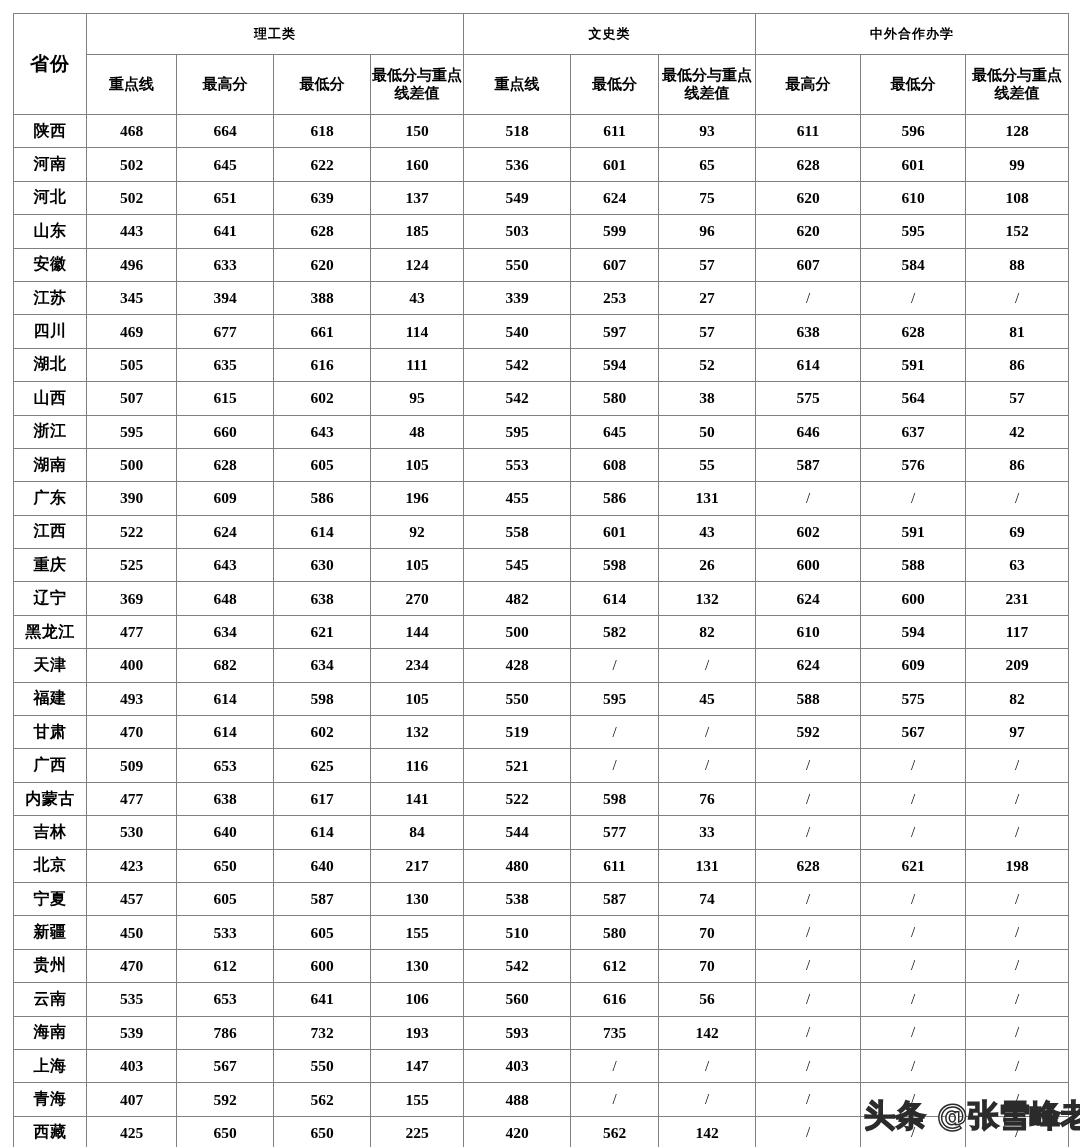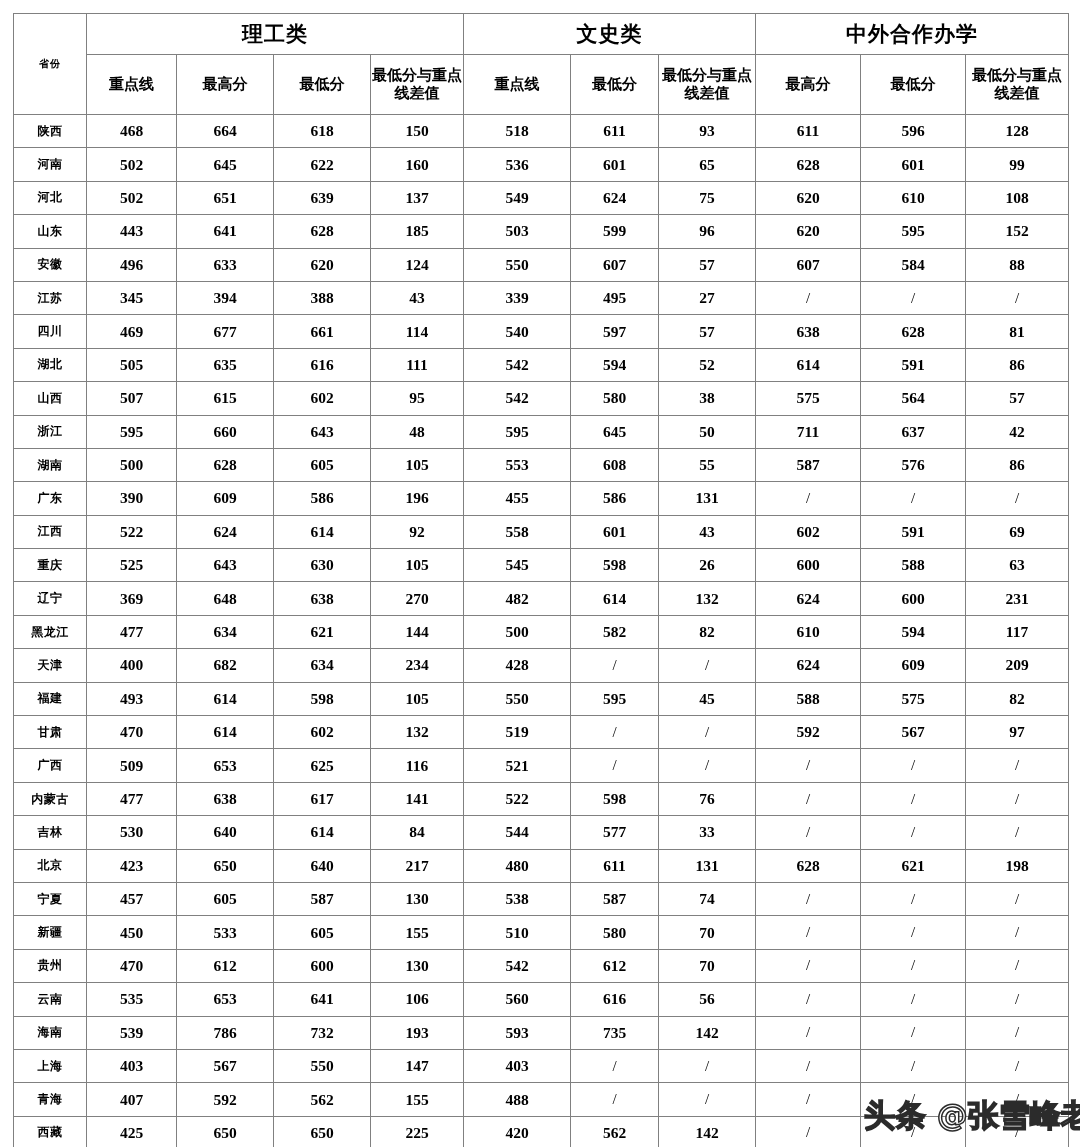--- a/index.html
+++ b/index.html
@@ -38,40 +38,40 @@
     vertical-align: middle;
     padding: 0;
     font-weight: bold;
     color: #000000;
     background: #ffffff;
   }
 
   
   th.group-head {
     height: 40px;
-    font-size: 21px;
+    font-size: 13px;
     letter-spacing: 1px;
     font-weight: normal;
   }
   th.prov-head {
-    font-size: 10px;
+    font-size: 19px;
     font-weight: normal;
     letter-spacing: 1px;
   }
   th.sub-head {
     height: 59px;
     font-size: 15px;
     font-weight: bold;
     line-height: 1.18;
     padding: 0 4px;
   }
 
   td.prov-cell {
     height: 32.4px;
-    font-size: 12px;
+    font-size: 16px;
     font-weight: normal;
     letter-spacing: 0.5px;
   }
   td.num-cell {
     height: 32.4px;
     font-size: 15.5px;
     font-weight: bold;
   }
   td.num-cell.na {
     font-weight: normal;
@@ -212,21 +212,21 @@
           <td class="num-cell">584</td>
           <td class="num-cell">88</td>
         </tr>
         <tr>
           <td class="prov-cell">江苏</td>
           <td class="num-cell">345</td>
           <td class="num-cell">394</td>
           <td class="num-cell">388</td>
           <td class="num-cell">43</td>
           <td class="num-cell">339</td>
-          <td class="num-cell">495</td>
+          <td class="num-cell">253</td>
           <td class="num-cell">27</td>
           <td class="num-cell na">/</td>
           <td class="num-cell na">/</td>
           <td class="num-cell na">/</td>
         </tr>
         <tr>
           <td class="prov-cell">四川</td>
           <td class="num-cell">469</td>
           <td class="num-cell">677</td>
           <td class="num-cell">661</td>
@@ -266,21 +266,21 @@
         </tr>
         <tr>
           <td class="prov-cell">浙江</td>
           <td class="num-cell">595</td>
           <td class="num-cell">660</td>
           <td class="num-cell">643</td>
           <td class="num-cell">48</td>
           <td class="num-cell">595</td>
           <td class="num-cell">645</td>
           <td class="num-cell">50</td>
-          <td class="num-cell">711</td>
+          <td class="num-cell">646</td>
           <td class="num-cell">637</td>
           <td class="num-cell">42</td>
         </tr>
         <tr>
           <td class="prov-cell">湖南</td>
           <td class="num-cell">500</td>
           <td class="num-cell">628</td>
           <td class="num-cell">605</td>
           <td class="num-cell">105</td>
           <td class="num-cell">553</td>

